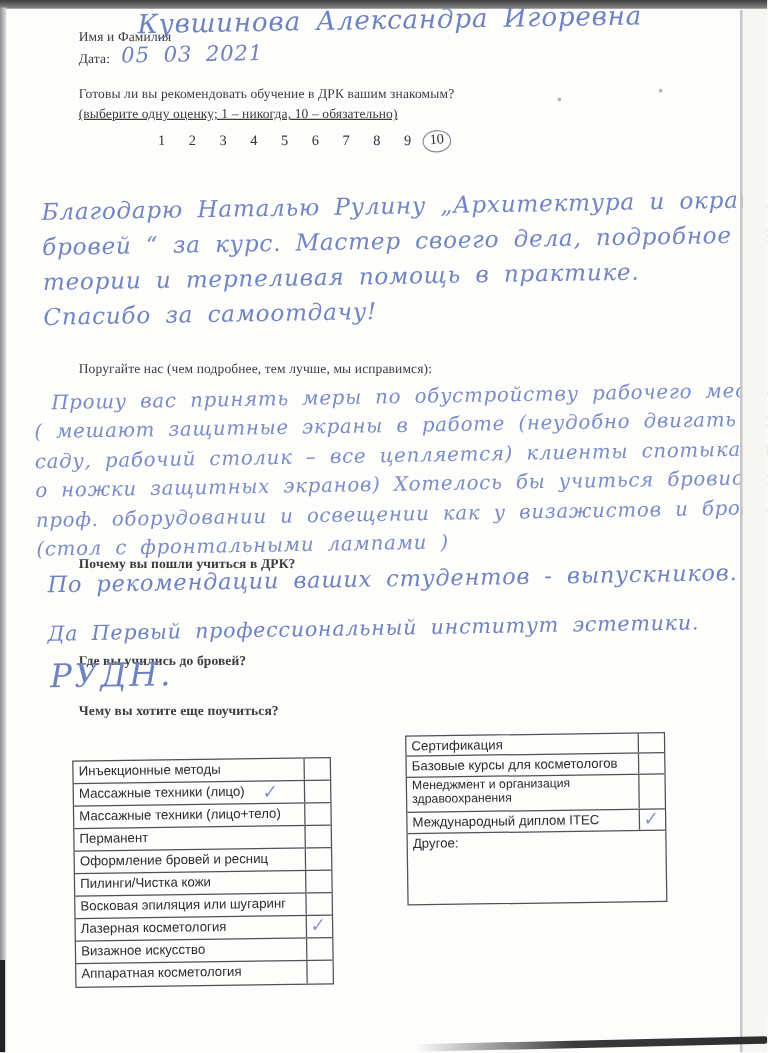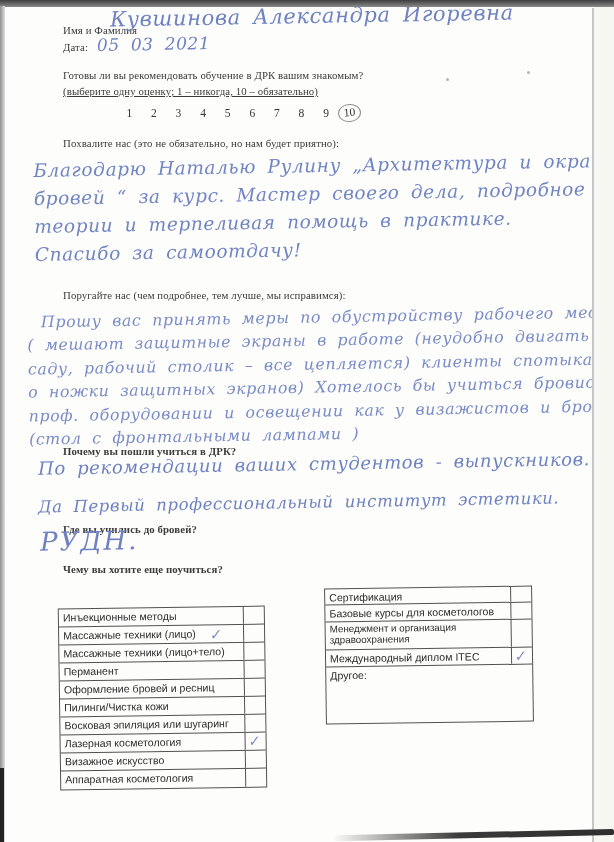--- a/index.html
+++ b/index.html
@@ -80,21 +80,20 @@
       <span class="scale-num">3</span>
       <span class="scale-num">4</span>
       <span class="scale-num">5</span>
       <span class="scale-num">6</span>
       <span class="scale-num">7</span>
       <span class="scale-num">8</span>
       <span class="scale-num">9</span>
       <span class="scale-num circled">10</span>
     </div>
 
-  <div class="printed" style="left:63px;top:137px;">Похвалите нас (это не обязательно, но нам будет приятно):</div>
   <div class="hw hw-praise">
       <div class="hw-line">Благодарю  Наталью  Рулину  „Архитектура  и  окрашивание</div>
       <div class="hw-line">бровей “  за  курс.  Мастер  своего  дела,  подробное  изложение</div>
       <div class="hw-line">теории  и  терпеливая  помощь  в  практике.</div>
       <div class="hw-line">Спасибо  за  самоотдачу!</div>
     </div>
 
   <div class="printed" style="left:63px;top:289px;">Поругайте нас (чем подробнее, тем лучше, мы исправимся):</div>
   <div class="hw hw-crit">
       <div class="hw-line">Прошу  вас  принять  меры  по  обустройству  рабочего  места</div>

